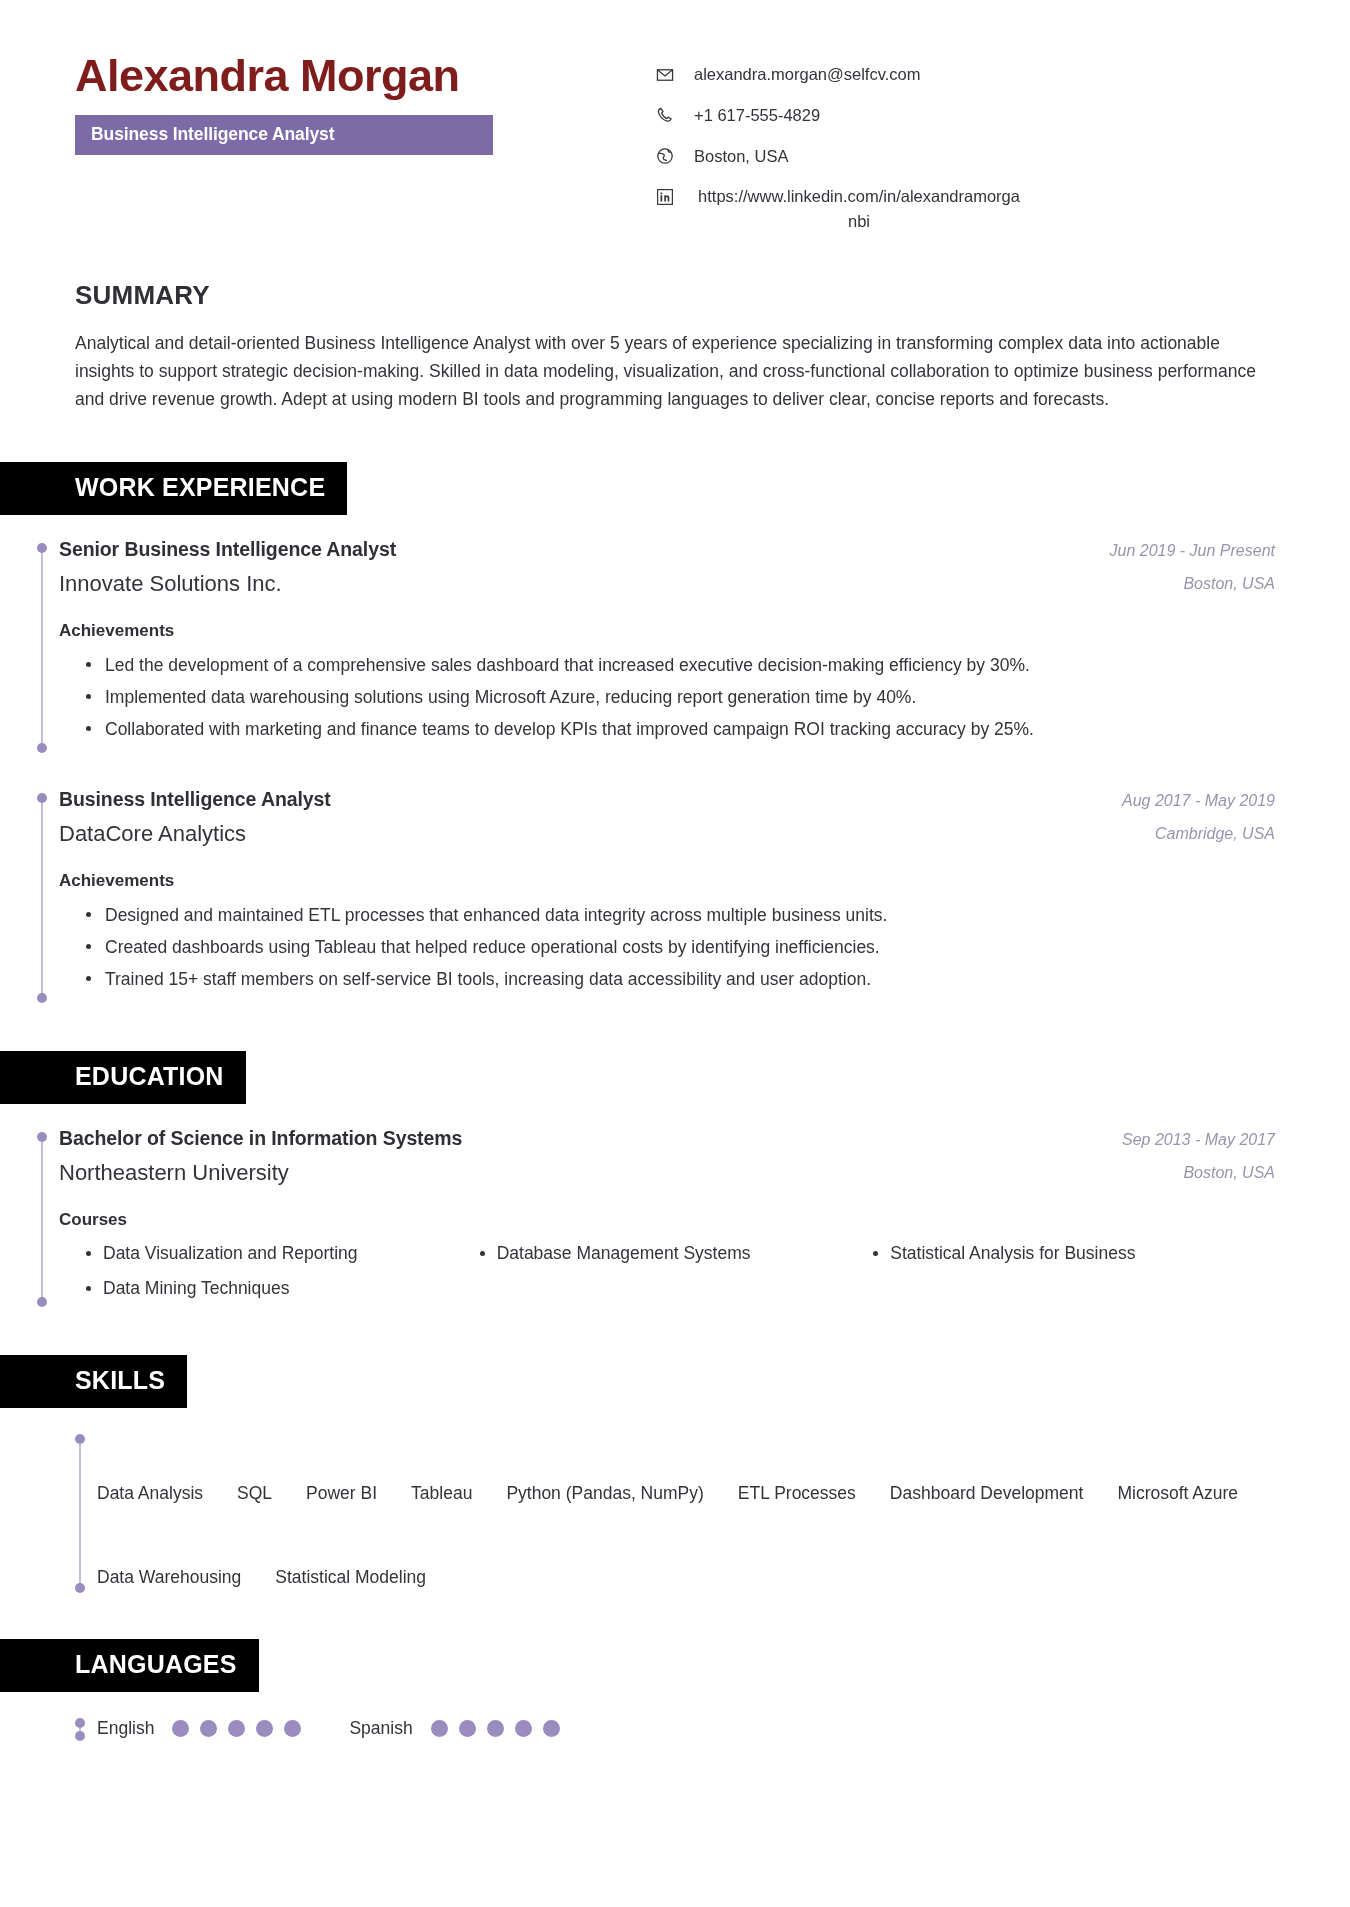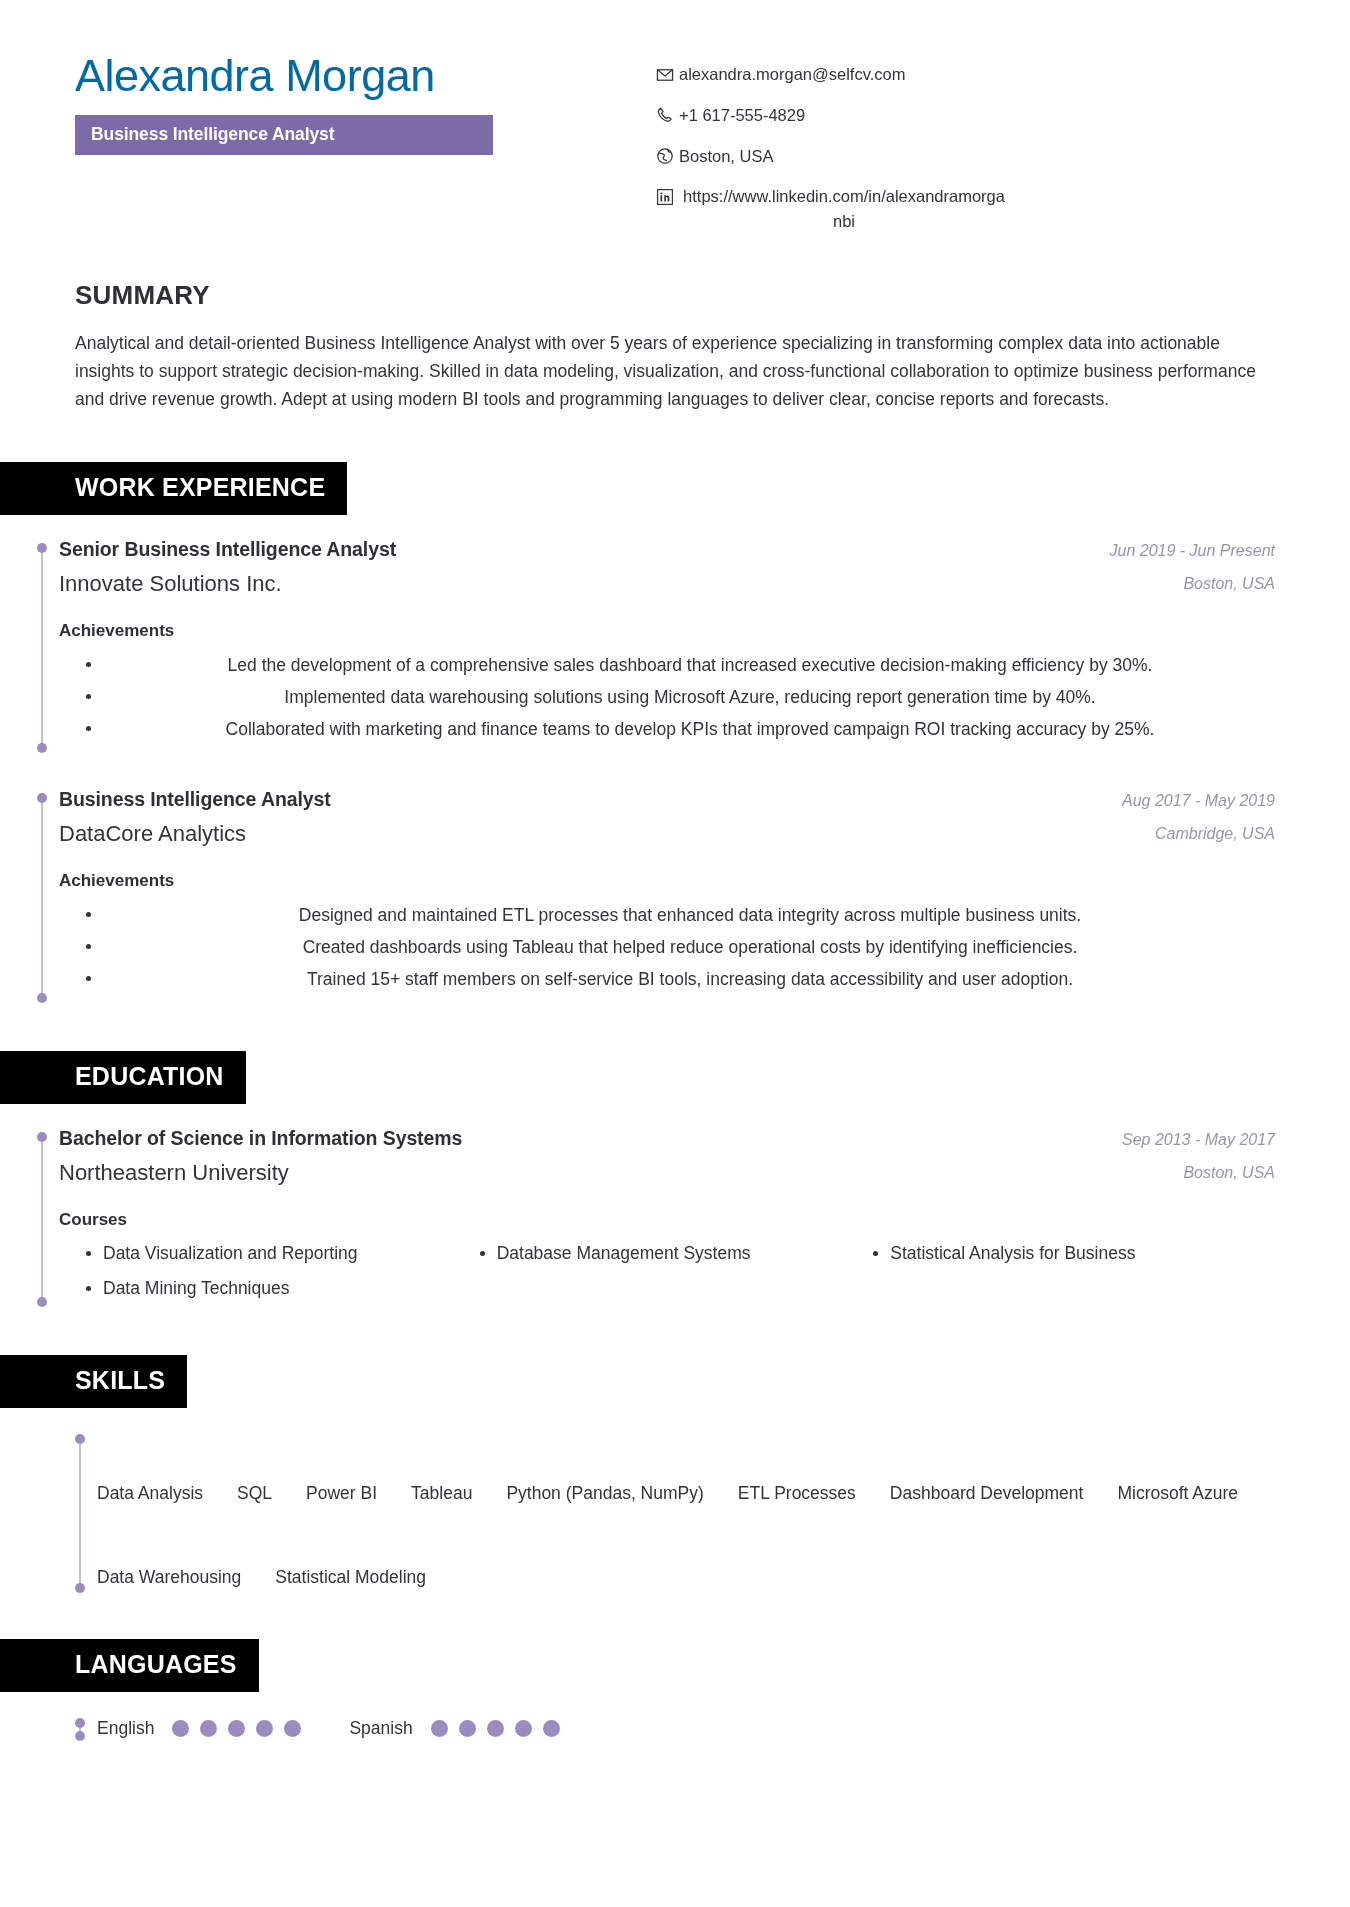--- a/index.html
+++ b/index.html
@@ -24,23 +24,23 @@
   
   .header {
     display: flex;
     align-items: flex-start;
     padding: 52px 62px 0 75px;
     gap: 20px;
   }
   .header-left { width: 560px; flex: 0 0 auto; }
   .name {
     font-size: 45px;
-    font-weight: normal;
+    font-weight: bold;
     letter-spacing: -0.5px;
-    color: #0369a1;
+    color: #7f1d1d;
     line-height: 1.08;
     white-space: nowrap;
   }
   .title-bar {
     margin-top: 14px;
     background: #7d6ba8;
     color: #ffffff;
     font-size: 17.5px;
     font-weight: bold;
     letter-spacing: -0.1px;
@@ -51,21 +51,21 @@
   .header-right {
     flex: 1;
     padding-top: 10px;
     display: flex;
     flex-direction: column;
     gap: 16px;
   }
   .contact-row {
     display: flex;
     align-items: flex-start;
-    gap: 5px;
+    gap: 20px;
     font-size: 16.5px;
     color: #33343a;
     line-height: 1.5;
   }
   .contact-icon {
     flex: 0 0 auto;
     width: 19px;
     height: 19px;
     margin-top: 3px;
     display: inline-flex;
@@ -176,21 +176,20 @@
   .sub-label {
     font-size: 17px;
     font-weight: bold;
     color: #2f3037;
     margin-top: 22px;
   }
   ul.bullets {
     margin-top: 10px;
     padding-left: 44px;
     list-style: none;
-    text-align: center;
   }
   ul.bullets li {
     position: relative;
     font-size: 17.5px;
     line-height: 1.6;
     color: #33343a;
     margin-bottom: 4px;
     padding-left: 2px;
   }
   ul.bullets li::before {

